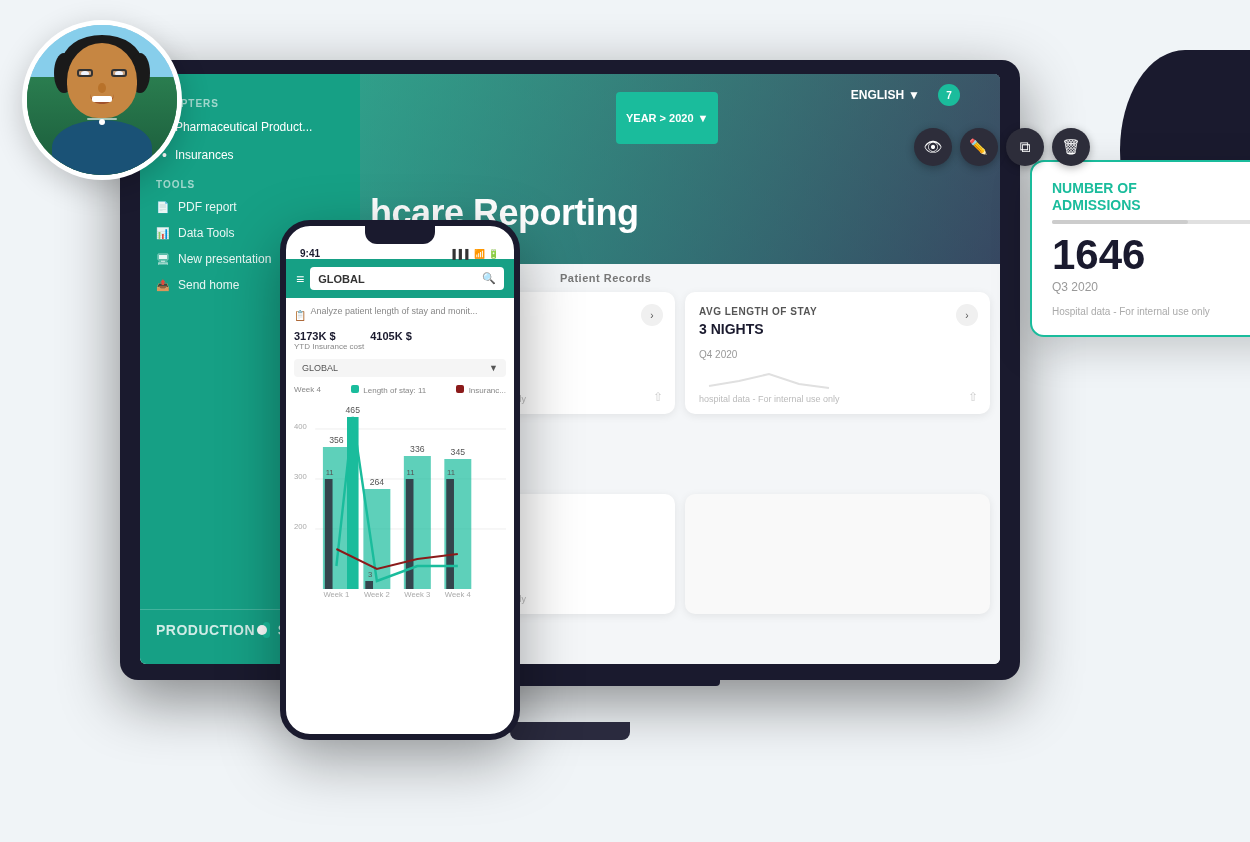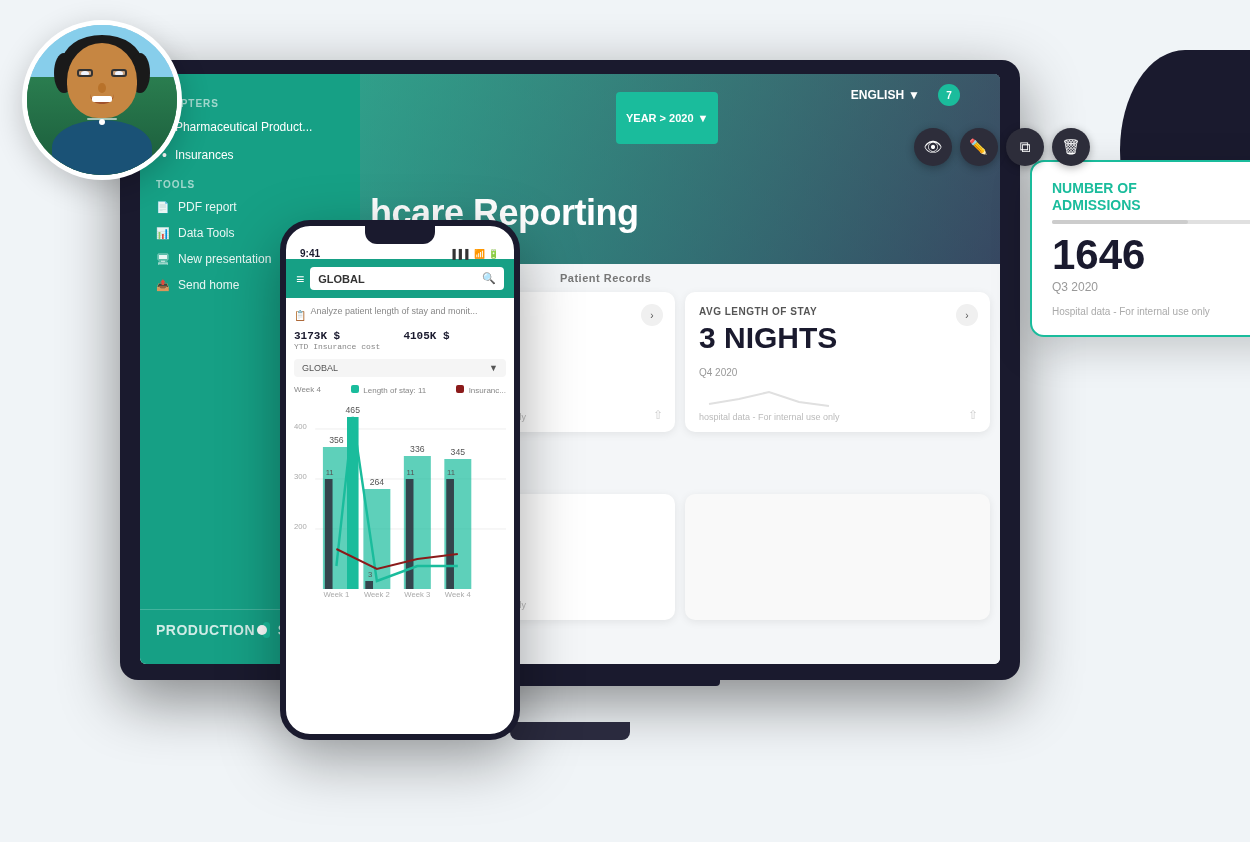--- a/index.html
+++ b/index.html
@@ -253,21 +253,21 @@
     }
     .kpi-label {
       font-size: 10px;
       font-weight: 700;
       color: #555;
       text-transform: uppercase;
       letter-spacing: 0.5px;
       margin-bottom: 4px;
     }
     .kpi-value {
-      font-size: 30px;
+      font-size: 14px;
       font-weight: 700;
       color: #1a1a2e;
     }
     .kpi-sub {
       font-size: 10px;
       color: #999;
       margin-top: 12px;
     }
     .kpi-change {
       font-size: 10px;
@@ -477,23 +477,22 @@
     .mobile-query {
       font-size: 9px;
       color: #888;
       margin-bottom: 8px;
       white-space: nowrap;
       overflow: hidden;
       text-overflow: ellipsis;
     }
     .mobile-kpis {
       display: flex;
-      gap: 23px;
+      gap: 6px;
       margin-bottom: 8px;
-      font-family: Liberation Mono, monospace;
     }
     .mobile-kpi-val { font-size: 11px; font-weight: 700; color: #1a1a2e; }
     .mobile-kpi-label { color: #888; font-size: 8px; }
 
     .mobile-filter-row {
       display: flex;
       justify-content: space-between;
       align-items: center;
       background: #f5f5f5;
       border-radius: 4px;

